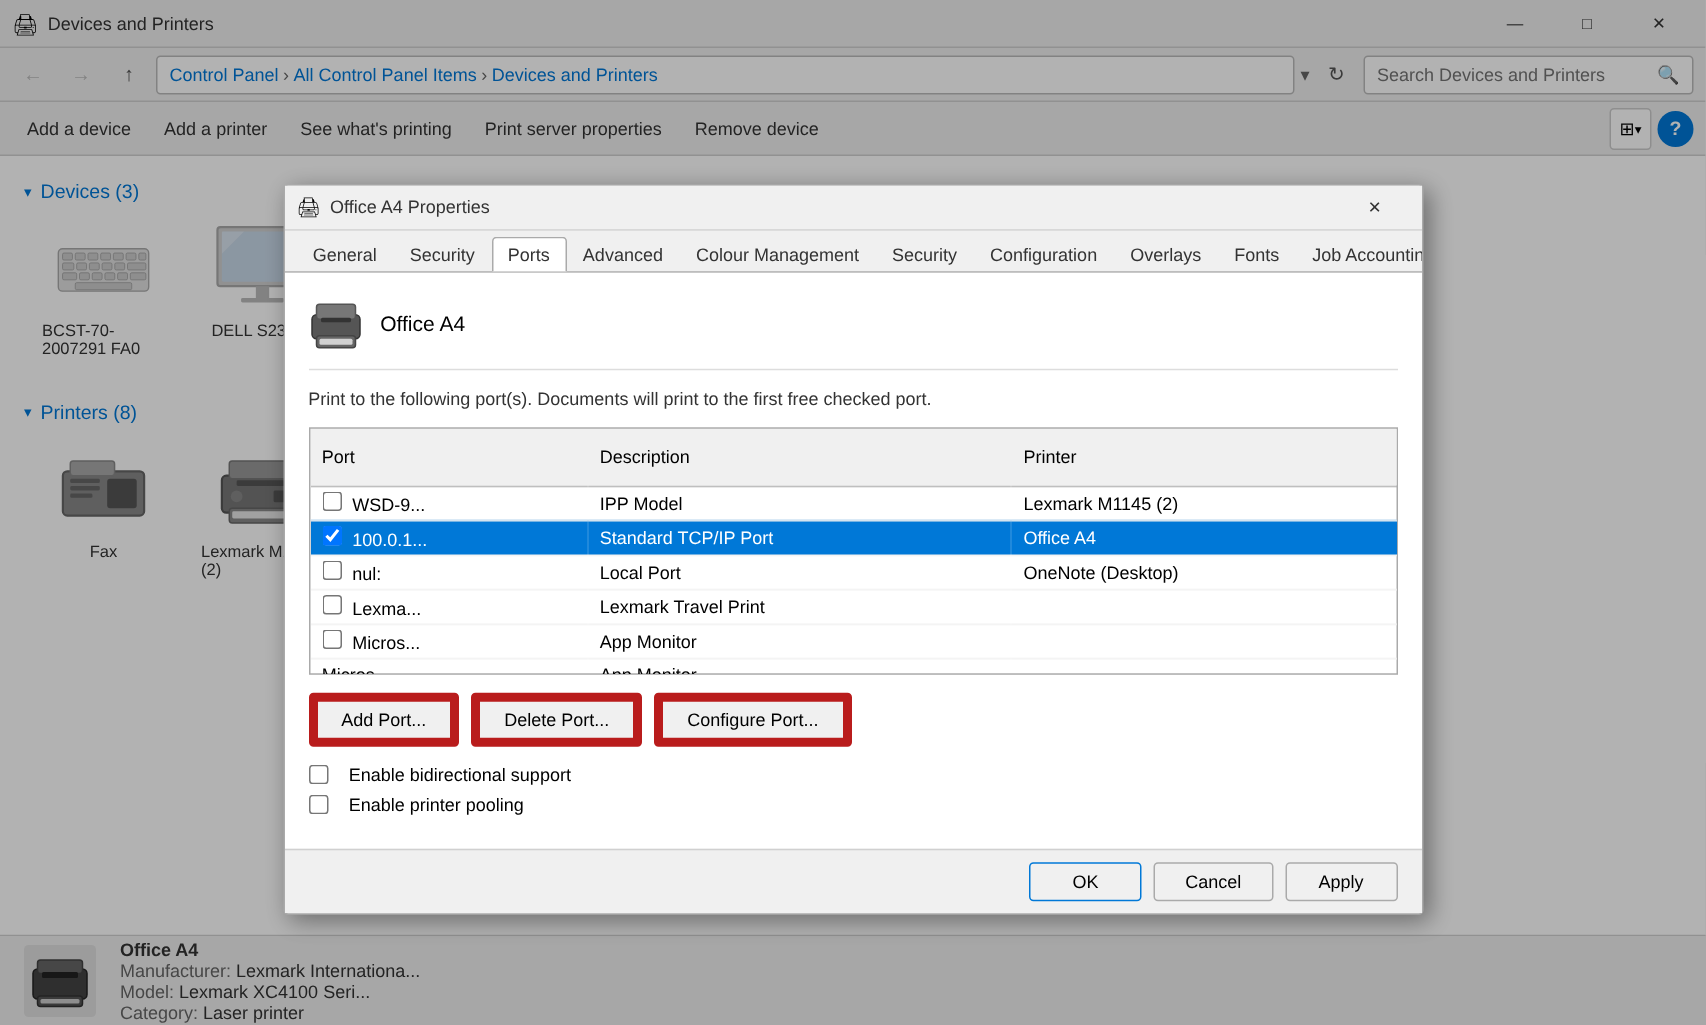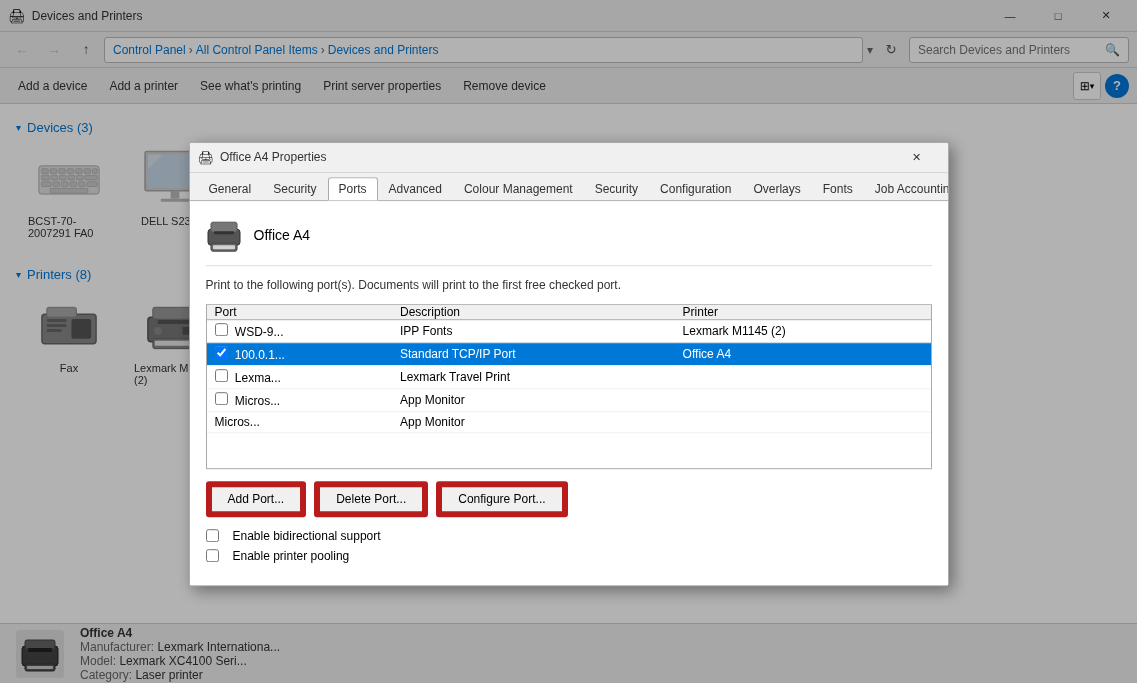--- a/index.html
+++ b/index.html
@@ -125,21 +125,21 @@
     
     .dialog-body { background: white; padding: 16px; }
 
     .dialog-printer-header { display: flex; align-items: center; gap: 12px; margin-bottom: 12px; padding-bottom: 12px; border-bottom: 1px solid #ddd; }
     .dialog-desc-text { font-size: 12px; color: #333; margin-bottom: 12px; }
 
     
     .ports-table-container { border: 1px solid #aaa; height: 165px; overflow-y: auto; margin-bottom: 12px; }
     .ports-table { width: 100%; border-collapse: collapse; font-size: 12px; }
     .ports-table th {
-      background: #f0f0f0; border-bottom: 1px solid #aaa; padding: 0 8px;
+      background: #f0f0f0; border-bottom: 1px solid #aaa; padding: 12px 8px;
       text-align: left; font-weight: normal; position: sticky; top: 0; z-index: 1; margin-top: 14px;
     }
     .ports-table td { padding: 3px 8px; border-bottom: 1px solid #f0f0f0; }
     .ports-table tr.selected td { background: #0078d7; color: white; }
 
     
     .dialog-btn-row { display: flex; gap: 8px; margin-bottom: 12px; }
     .dialog-btn {
       padding: 5px 16px; border: 6px solid #b91c1c; background: #f0f0f0; cursor: pointer;
       font-size: 12px; border-radius: 3px;
@@ -406,30 +406,38 @@
             <th>Description</th>
             <th>Printer</th>
           </tr>
         </thead>
         <tbody id="ports-tbody">
         <tr>
     <td>
       <input type="checkbox" style="margin-right: 4px;">
       WSD-9...
     </td>
-    <td>IPP Fonts</td>
+    <td>IPP Model</td>
     <td>Lexmark M1145 (2)</td>
   </tr>
             <tr class="selected">
     <td>
       <input type="checkbox" checked="" style="margin-right: 4px;">
       100.0.1...
     </td>
     <td>Standard TCP/IP Port</td>
     <td>Office A4</td>
+  </tr>
+            <tr>
+    <td>
+      <input type="checkbox" style="margin-right: 4px;">
+      nul:
+    </td>
+    <td>Local Port</td>
+    <td>OneNote (Desktop)</td>
   </tr>
             <tr>
     <td>
       <input type="checkbox" style="margin-right: 4px;">
       Lexma...
     </td>
     <td>Lexmark Travel Print</td>
     <td></td>
   </tr>
             <tr>
@@ -461,13 +469,18 @@
     <div class="check-row">
       <input type="checkbox" id="bidir" style="">
       <label for="bidir">Enable bidirectional support</label>
     </div>
     <div class="check-row">
       <input type="checkbox" id="pooling" style="">
       <label for="pooling">Enable printer pooling</label>
     </div>
   </div>
 
+  <div class="dialog-actions">
+    <button class="action-btn default-btn">OK</button>
+    <button class="action-btn">Cancel</button>
+    <button class="action-btn">Apply</button>
+  </div>
 </div>
 
 </body></html>

